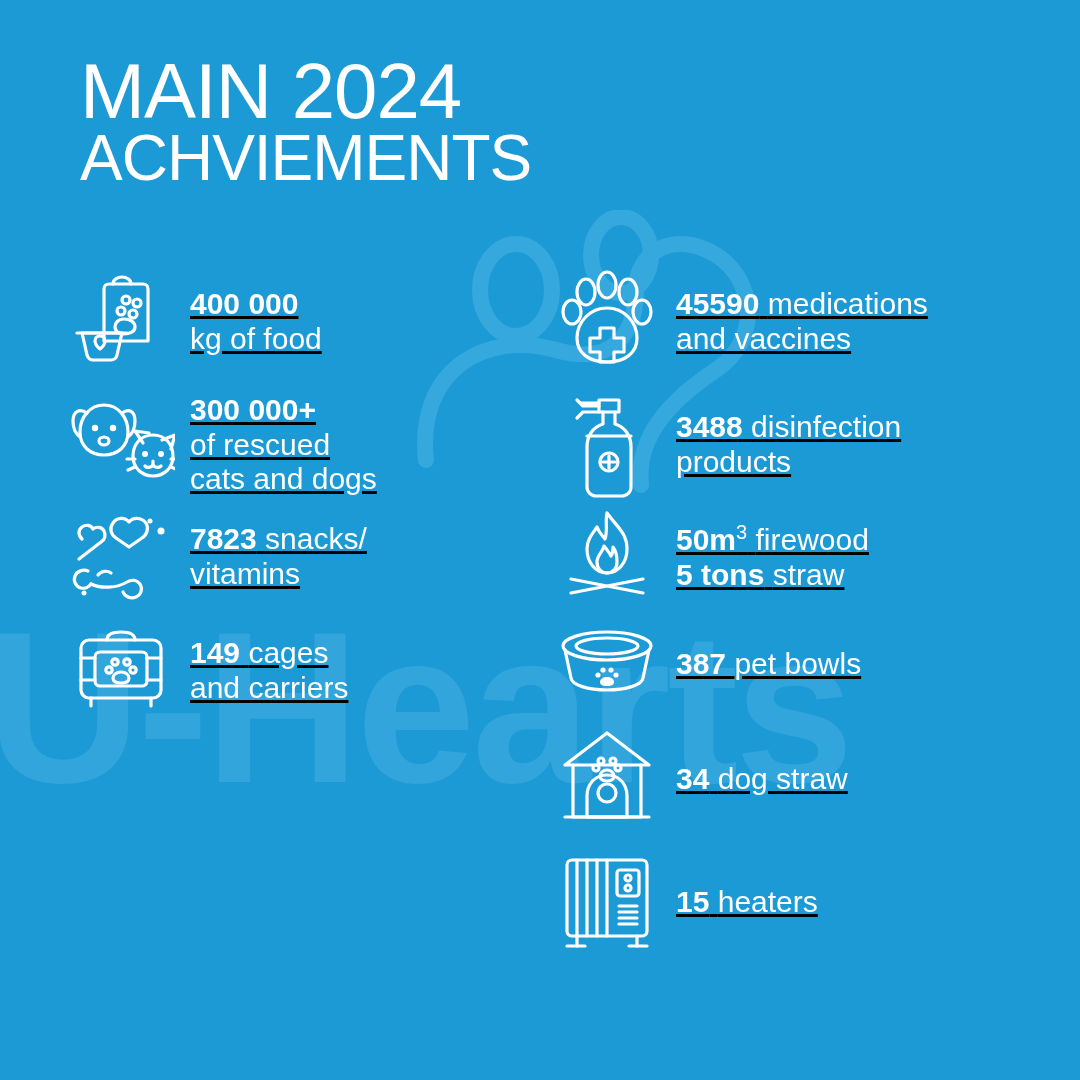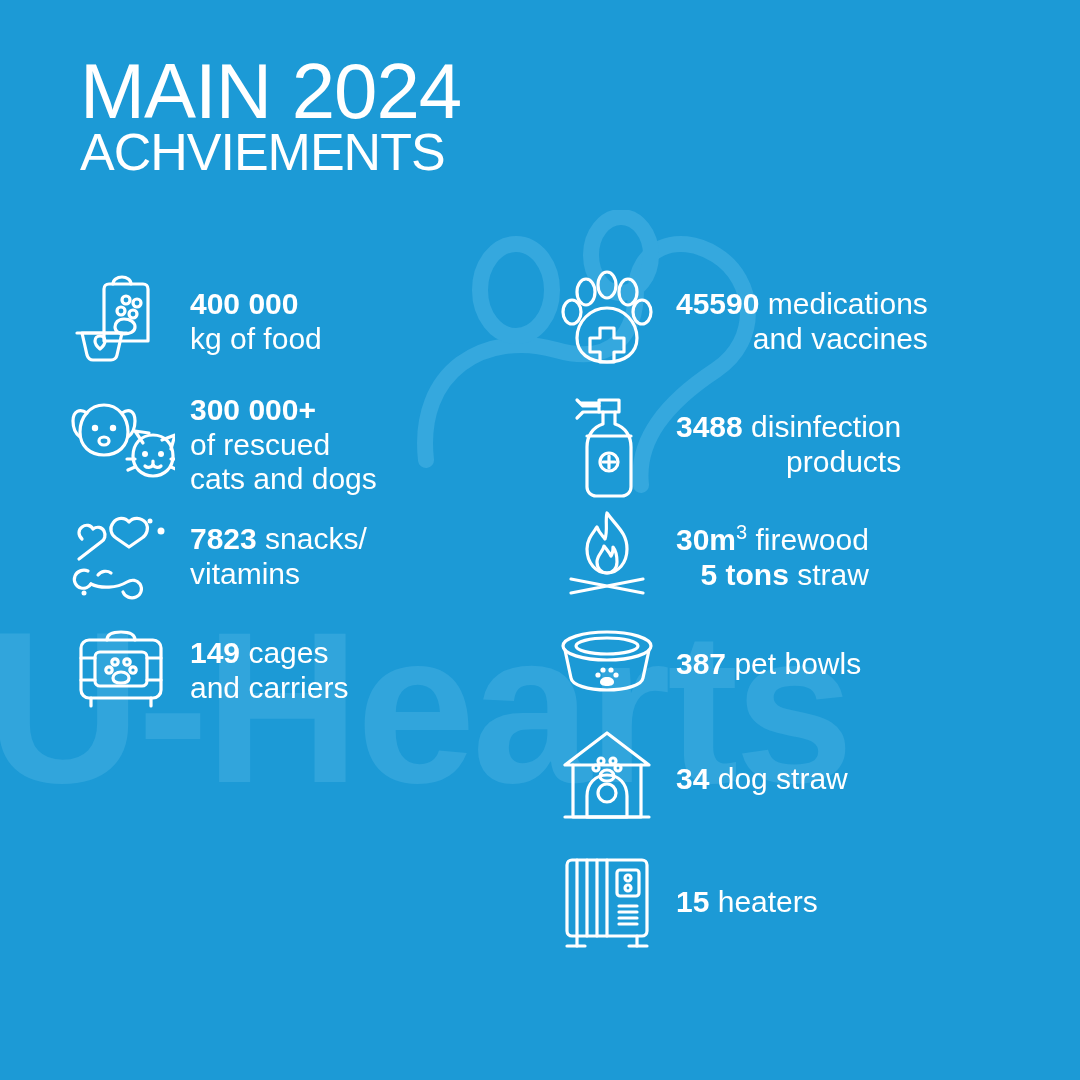--- a/index.html
+++ b/index.html
@@ -53,40 +53,41 @@
     color: #ffffff;
     font-weight: normal;
     line-height: 0.94;
     letter-spacing: -1px;
   }
   .title-line1 {
     font-size: 78px;
     display: block;
   }
   .title-line2 {
-    font-size: 52px;
+    font-size: 64px;
     display: block;
   }
 
   
   .columns {
     position: absolute;
     left: 0;
     top: 258px;
     width: 996px;
     z-index: 3;
     display: flex;
+    text-decoration: underline;
   }
   .col {
     width: 540px;
     display: flex;
     flex-direction: column;
   }
   .col-left { padding-left: 62px; }
-  .col-right { padding-left: 38px; text-align: right; }
+  .col-right { padding-left: 38px; }
 
   .row {
     display: flex;
     align-items: center;
     color: #ffffff;
   }
   .icon-box {
     flex: 0 0 auto;
     width: 118px;
     display: flex;
@@ -257,21 +258,21 @@
 
     <div class="row" style="height:106px">
       <div class="icon-box">
         <svg width="104" height="100" viewBox="0 0 104 100" fill="none" stroke="#fff" stroke-width="3.2" stroke-linecap="round" stroke-linejoin="round">
           <path d="M52 6c10 14 20 20 20 36 0 14-9 24-20 24S32 56 32 42c0-10 6-16 10-22 2 6 6 9 8 12 3-9 0-18 2-26z"></path>
           <path d="M52 66c-6 0-10-5-10-11 0-7 6-10 7-16 3 4 5 6 7 10 2-3 2-6 2-9 4 5 4 11 4 15 0 6-4 11-10 11z"></path>
           <path d="M16 86l72-14M16 72l72 14"></path>
         </svg>
       </div>
       <div class="row-text">
-        <b>30m</b><span class="sup">3</span>
+        <b>50m</b><span class="sup">3</span>
         <span>firewood</span><br>
         <b>5 tons</b>
         <span>straw</span>
       </div>
     </div>
 
     <div class="row" style="height:108px">
       <div class="icon-box">
         <svg width="108" height="72" viewBox="0 0 108 72" fill="none" stroke="#fff" stroke-width="3.2" stroke-linecap="round" stroke-linejoin="round">
           <ellipse cx="54" cy="18" rx="44" ry="14"></ellipse>

